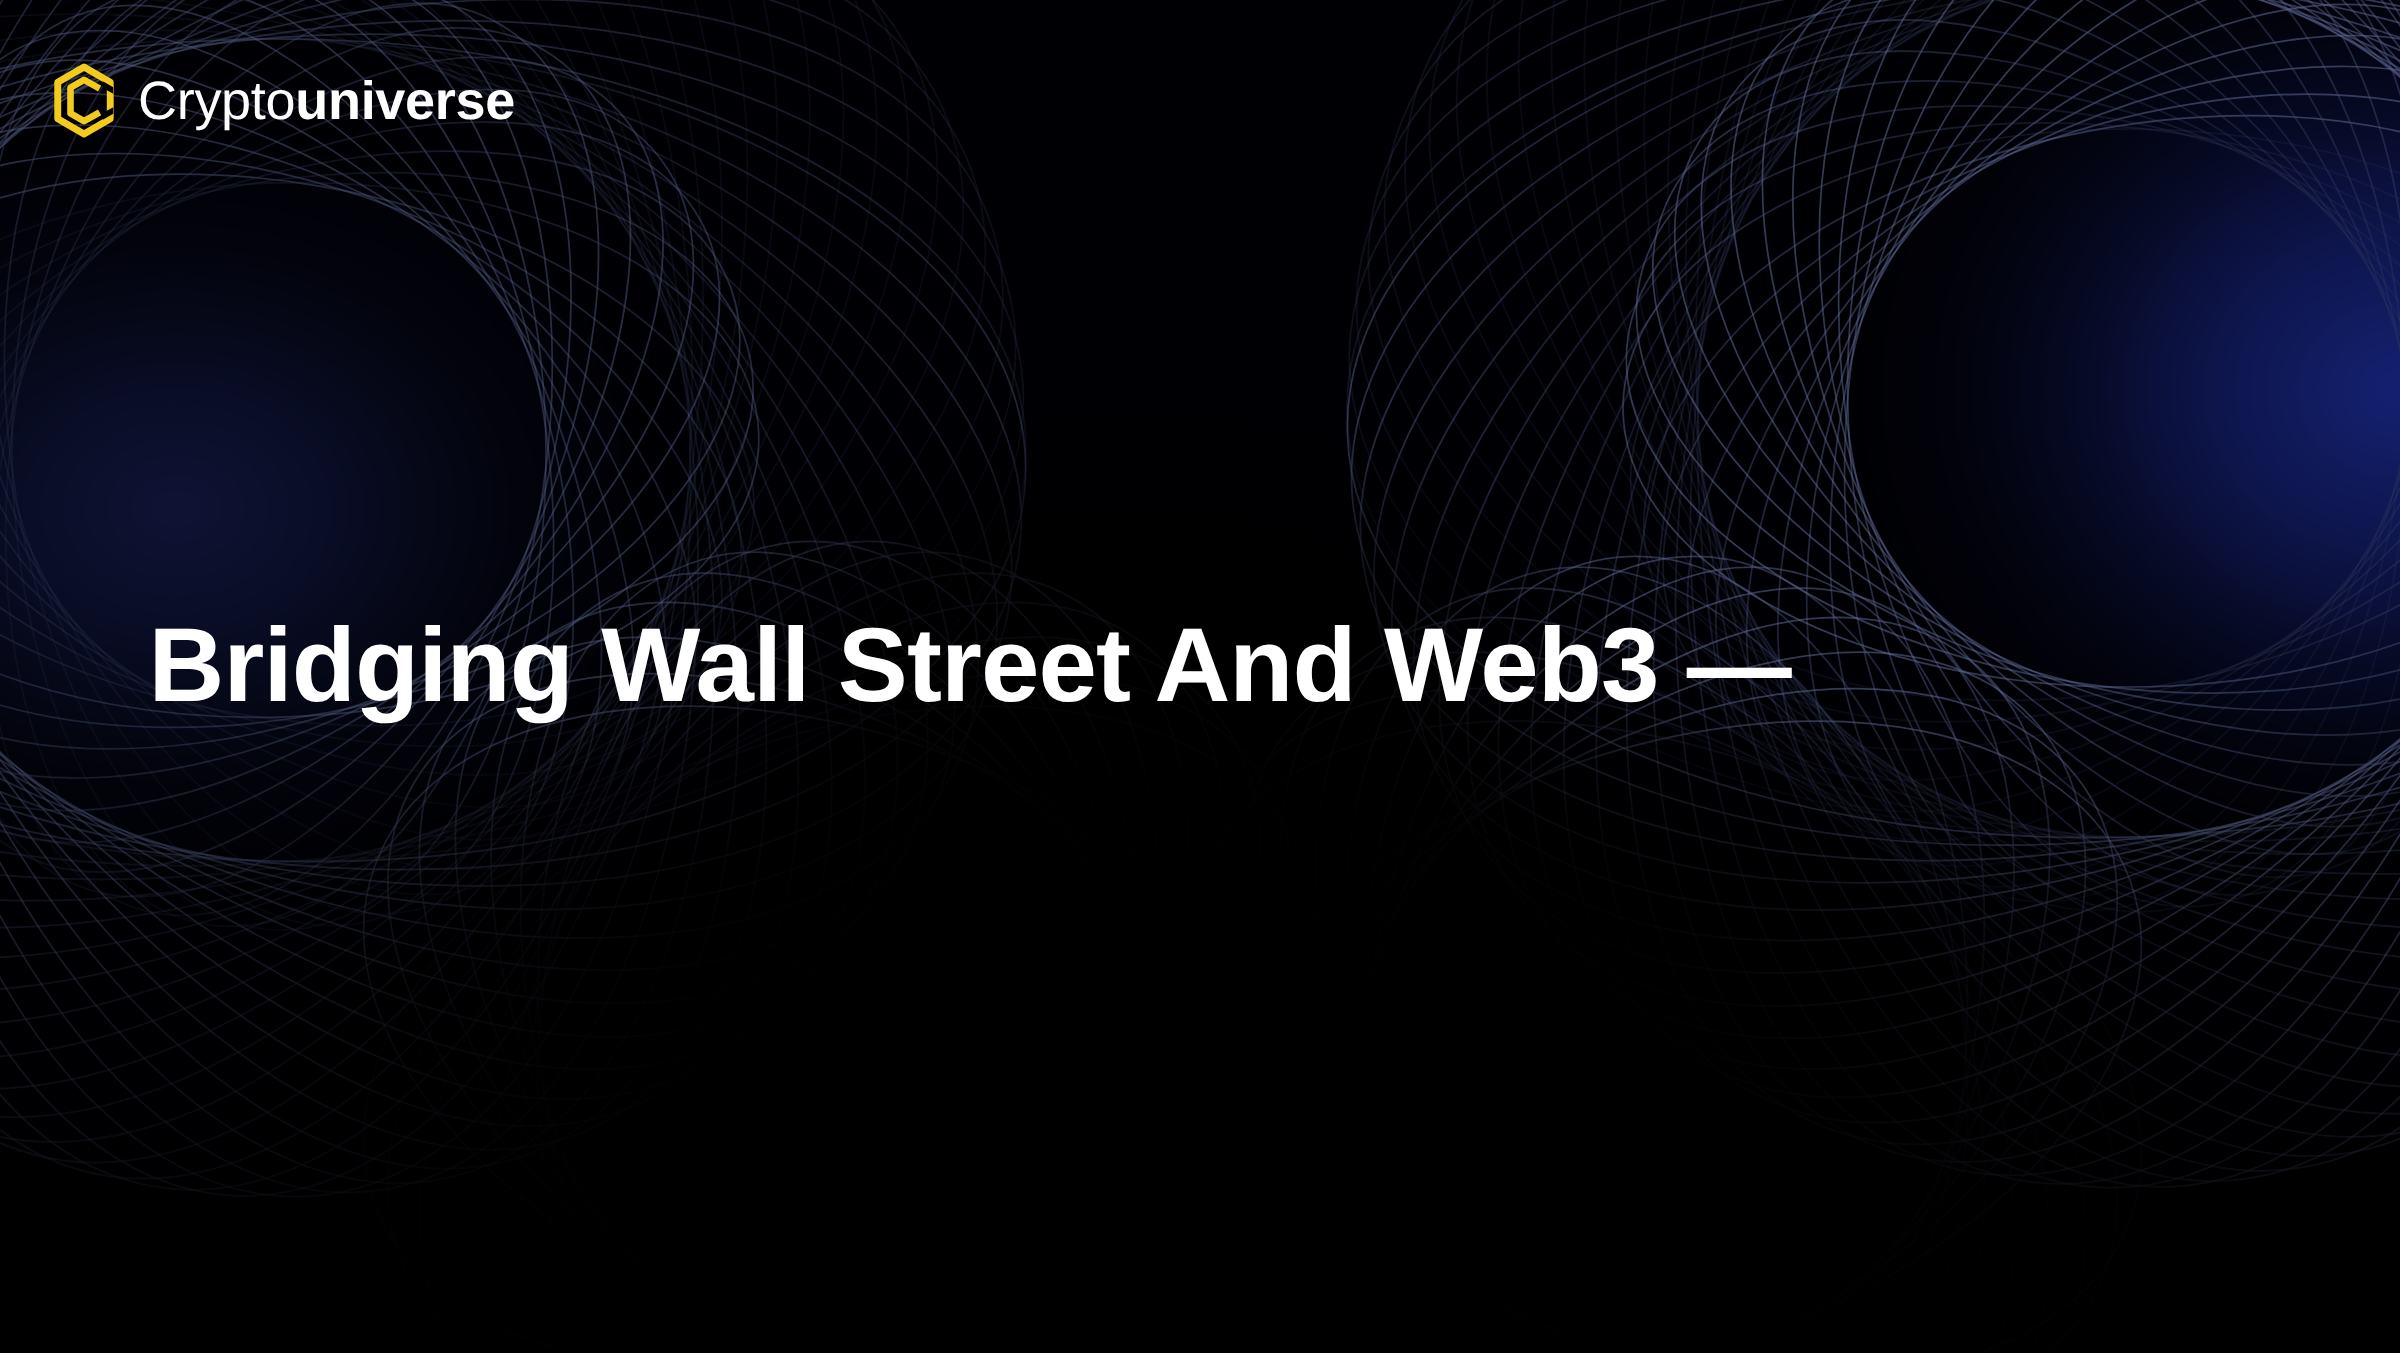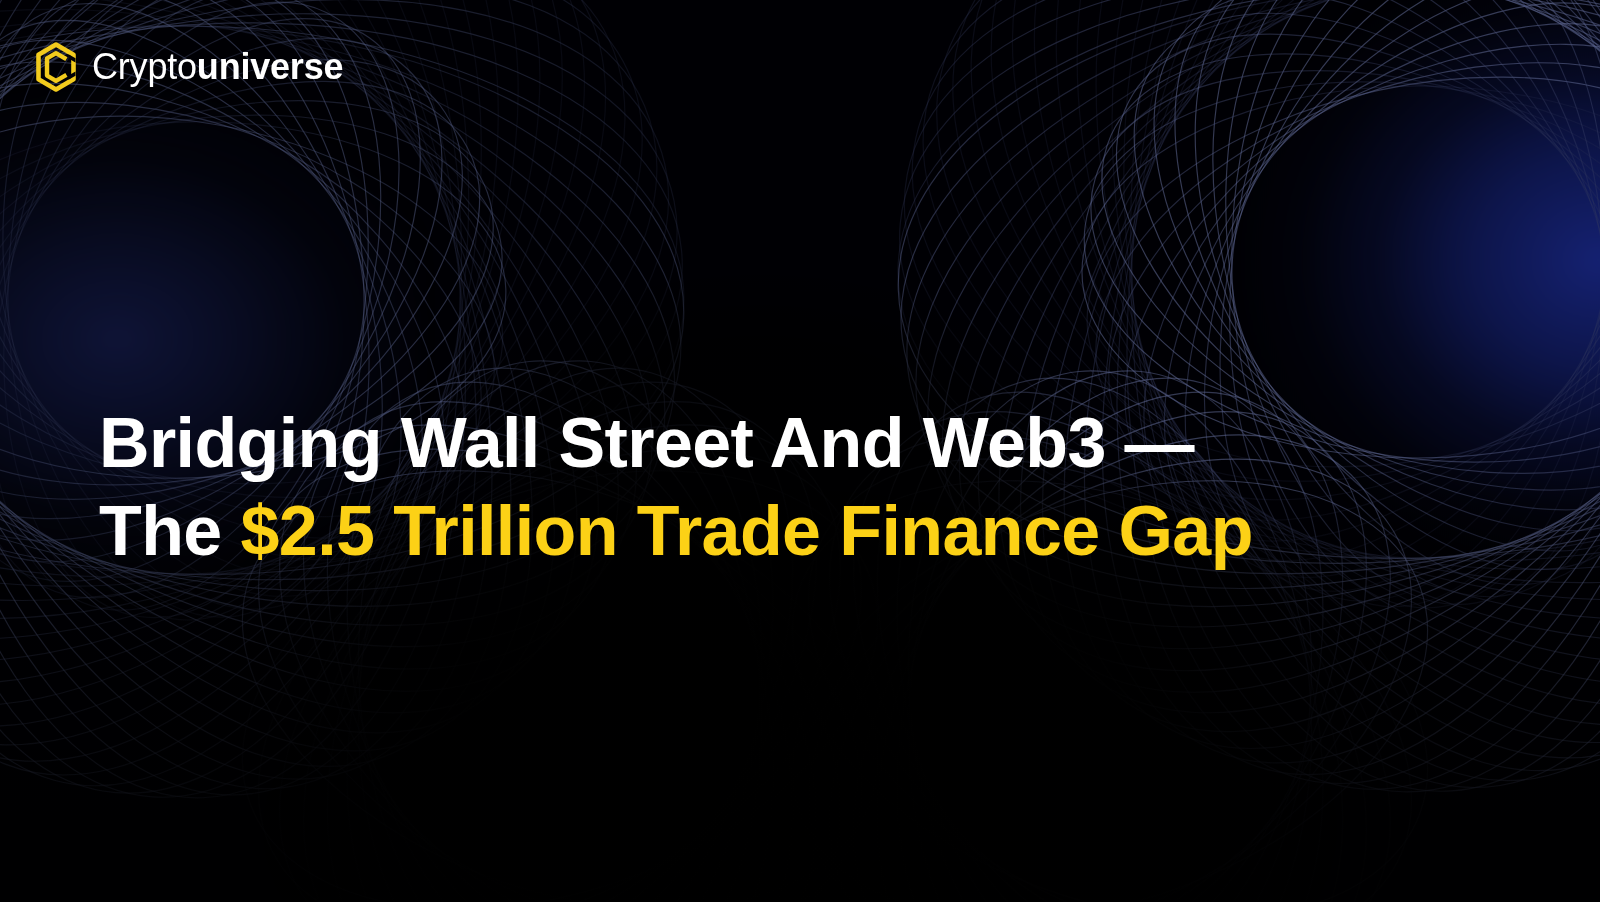--- a/index.html
+++ b/index.html
@@ -293,18 +293,15 @@
       <path d="M34.5 12.2 L41.5 16.2 L41.5 20.5 L34.5 16.6 Z" fill="#000004"></path>
       <path d="M34.5 33.4 L41.5 29.5 L41.5 33.8 L34.5 37.8 Z" fill="#000004"></path>
     </svg>
     <div id="logo-wordmark">
       <span id="logo-word-crypto">Crypto</span><span id="logo-word-universe">universe</span>
     </div>
   </div>
 
   <h1 id="headline">
     <span class="hl-line">Bridging Wall Street And Web3 —</span>
-    <span class="hl-line">
-      <span>The </span><span class="hl-accent">$2.5 Trillion Trade Finance Gap</span>
-    </span>
   </h1>
 
 </div>
 
 </body></html>

